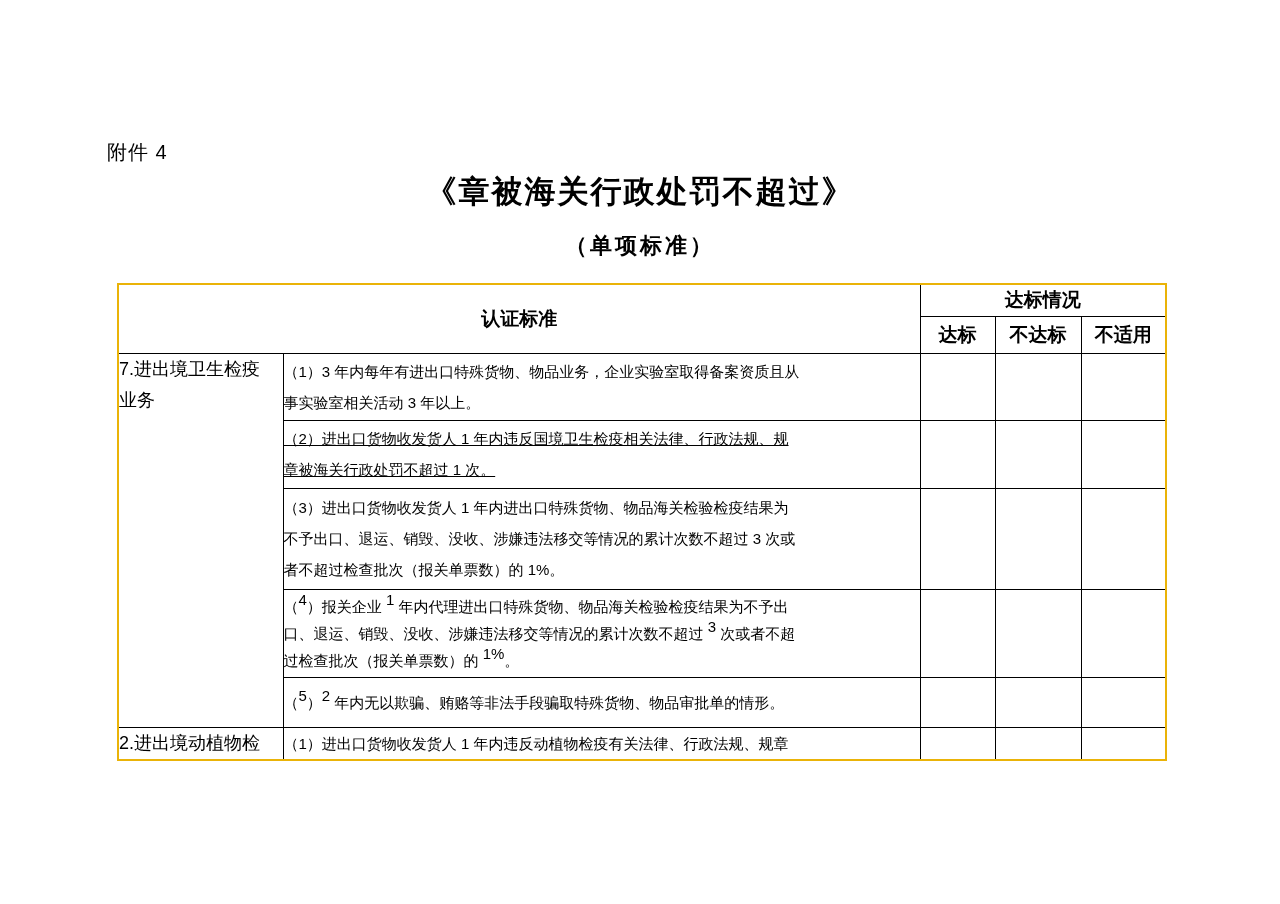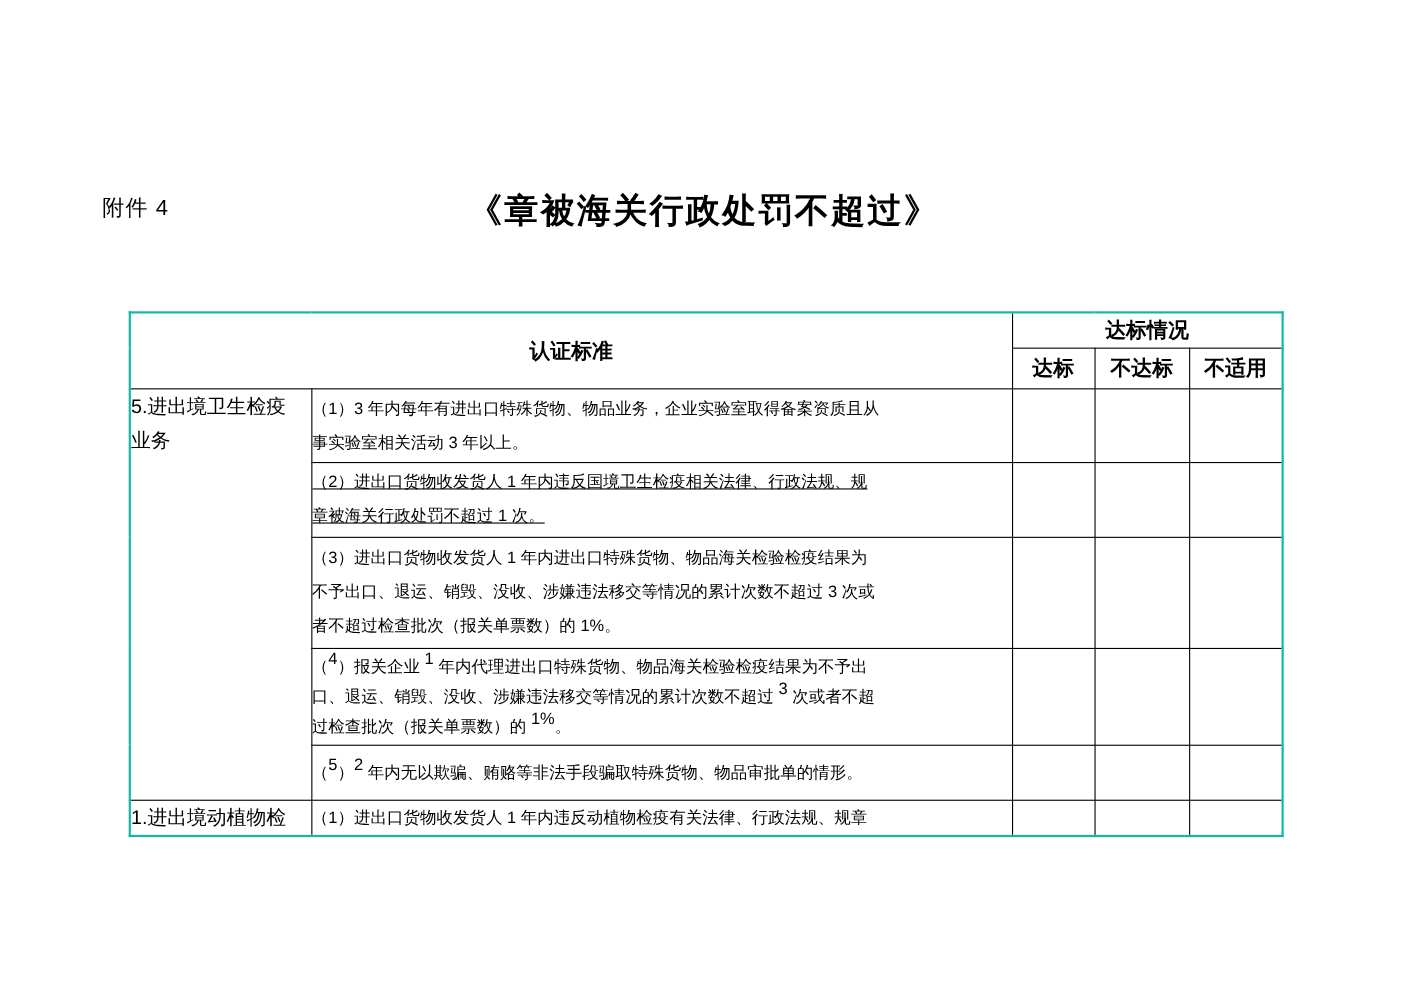--- a/index.html
+++ b/index.html
@@ -6,25 +6,24 @@
   body { font-family: "Liberation Sans", sans-serif; color: #000; }
   .page {
     position: relative;
     width: 1280px;
     height: 904px;
     background: #ffffff;
     overflow: hidden;
   }
   .attachment-label {
     position: absolute;
-    left: 93px;
+    left: 107px;
     top: 139px;
     font-size: 20px;
     letter-spacing: 1px;
-    margin-top: 36px;
   }
   .doc-title {
     position: absolute;
     left: 0;
     top: 171px;
     width: 100%;
     text-align: center;
     font-size: 31px;
     font-weight: bold;
     letter-spacing: 2px;
@@ -39,21 +38,21 @@
     font-weight: bold;
     letter-spacing: 3px;
   }
   table.standards {
     position: absolute;
     left: 117px;
     top: 283px;
     width: 1048px;
     border-collapse: collapse;
     table-layout: fixed;
-    border: 2px solid #14b8a6;
+    border: 2px solid #eab308;
   }
   table.standards th,
   table.standards td {
     border: 1px solid #000;
     padding: 0;
   }
   thead tr.h-top { height: 32px; }
   thead tr.h-bot { height: 37px; }
   th {
     font-size: 19px;
@@ -83,20 +82,21 @@
 </style>
 </head>
 <body>
 
 <div class="page">
 
   <div class="attachment-label">附件 4</div>
 
   <div class="doc-title">《章被海关行政处罚不超过》</div>
 
+  <div class="doc-subtitle">（单项标准）</div>
 
   <table class="standards">
     <colgroup>
       <col style="width:165px">
       <col style="width:637px">
       <col style="width:75px">
       <col style="width:86px">
       <col style="width:85px">
     </colgroup>
     <thead>
@@ -105,21 +105,21 @@
         <th colspan="3">达标情况</th>
       </tr>
       <tr class="h-bot">
         <th>达标</th>
         <th>不达标</th>
         <th>不适用</th>
       </tr>
     </thead>
     <tbody id="table-body">
         <tr style="height: 67px;">
-          <td class="cat" rowspan="5">5.进出境卫生检疫
+          <td class="cat" rowspan="5">7.进出境卫生检疫
 业务</td>
           <td class="crit">（1）3 年内每年有进出口特殊货物、物品业务，企业实验室取得备案资质且从<br>事实验室相关活动 3 年以上。</td>
           <td class="status"></td>
           <td class="status"></td>
           <td class="status"></td>
         </tr>
         <tr style="height: 68px; text-decoration: underline;">
           <td class="crit">（2）进出口货物收发货人 1 年内违反国境卫生检疫相关法律、行政法规、规<br>章被海关行政处罚不超过 1 次。</td>
           <td class="status"></td>
           <td class="status"></td>
@@ -137,21 +137,21 @@
           <td class="status"></td>
           <td class="status"></td>
         </tr>
         <tr style="height: 50px; margin-top: 12px;">
           <td class="crit">（<span class="sup">5</span>）<span class="sup">2</span> 年内无以欺骗、贿赂等非法手段骗取特殊货物、物品审批单的情形。</td>
           <td class="status"></td>
           <td class="status"></td>
           <td class="status"></td>
         </tr>
         <tr style="height: 33px;">
-          <td class="cat" rowspan="1">1.进出境动植物检</td>
+          <td class="cat" rowspan="1">2.进出境动植物检</td>
           <td class="crit">（1）进出口货物收发货人 1 年内违反动植物检疫有关法律、行政法规、规章</td>
           <td class="status"></td>
           <td class="status"></td>
           <td class="status"></td>
         </tr>
       </tbody>
   </table>
 
 </div>
 

